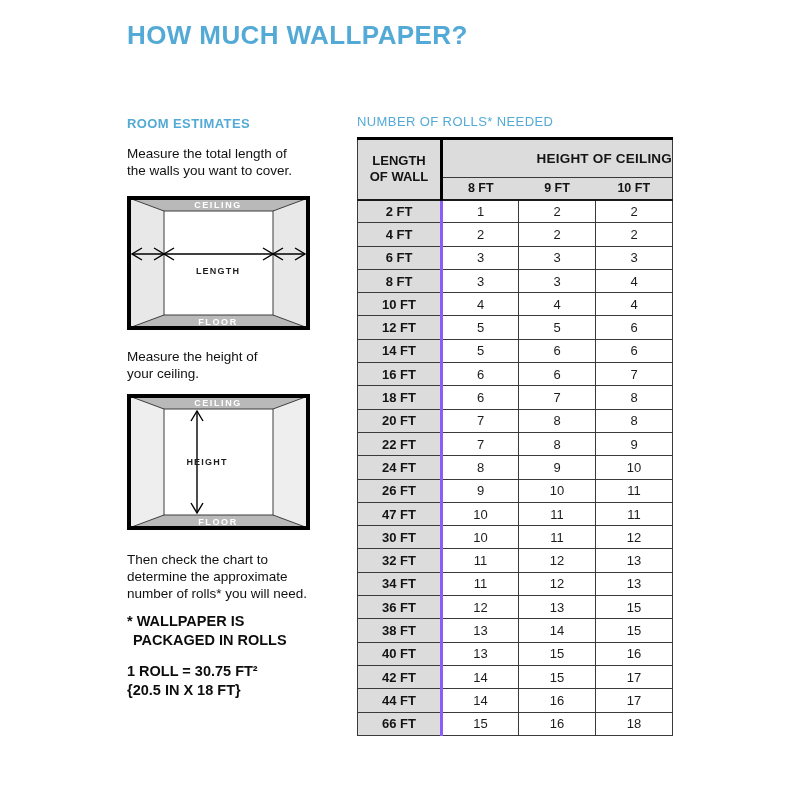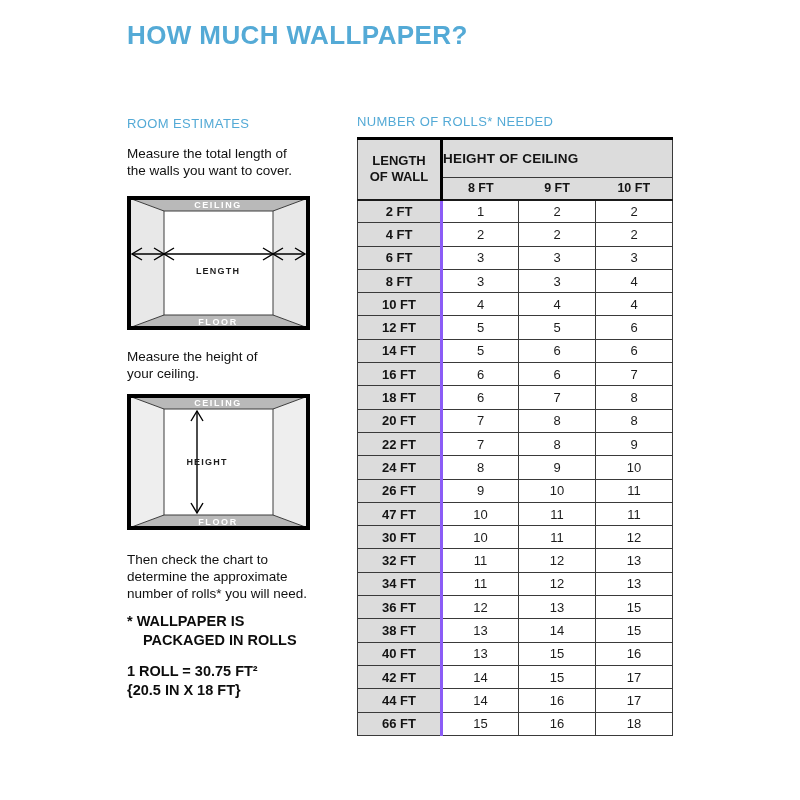--- a/index.html
+++ b/index.html
@@ -13,21 +13,21 @@
   }
   .page { position: absolute; inset: 0; background: #fff; }
 
   .page-title {
     position: absolute; left: 127px; top: 20px;
     font-size: 26px; font-weight: bold; letter-spacing: 0.4px;
     color: var(--accent);
   }
   .section-heading {
     position: absolute; left: 127px; top: 116px;
-    font-size: 13px; font-weight: normal; letter-spacing: 0.4px;
+    font-size: 13px; font-weight: bold; letter-spacing: 0.4px;
     color: var(--accent);
   }
   .step-text {
     position: absolute; left: 127px;
     font-size: 13.5px; line-height: 17px; color: #111;
     white-space: pre-line;
   }
   .step1 { top: 145px; }
   .step2 { top: 348px; }
   .step3 { top: 551px; }
@@ -45,21 +45,21 @@
     fill: #1d1d1d; font-size: 9px; font-weight: bold;
     letter-spacing: 1.2px; text-anchor: middle;
     font-family: "Liberation Sans", sans-serif;
   }
 
   .bold-note {
     position: absolute; left: 127px;
     font-size: 14.5px; font-weight: bold; line-height: 19px; color: #0d0d0d;
   }
   .note1 { top: 612px; }
-  .note1 .line2 { margin-left: 16px; }
+  .note1 .line2 { margin-left: 6px; }
   .note2 { top: 662px; }
 
   .rolls-heading {
     position: absolute; left: 357px; top: 114px; width: 315px;
     font-size: 13px; font-weight: normal;
     letter-spacing: 0.4px; color: var(--accent);
   }
 
   .rolls-table-wrap { position: absolute; left: 357px; top: 137px; }
   table.rolls {
@@ -72,21 +72,21 @@
   }
   table.rolls th, table.rolls td { padding: 0; }
   th.len-header {
     width: 84px; background: var(--hdrgray);
     border-right: 3px solid #000;
     font-size: 13px; font-weight: bold; text-align: center;
     white-space: pre-line; line-height: 16px;
   }
   th.group-header {
     height: 39px; background: var(--hdrgray);
-    font-size: 13.5px; font-weight: bold; text-align: left;
+    font-size: 13.5px; font-weight: bold; text-align: right;
     letter-spacing: 0.2px;
   }
   th.sub-header {
     height: 22px; background: var(--hdrgray);
     border-top: 1px solid #3a3a3a;
     font-size: 12.5px; font-weight: bold; text-align: center;
   }
   table.rolls thead { border-bottom: 2px solid #1a1a1a; }
   td.len-cell {
     height: 23.3px; background: var(--hdrgray);

